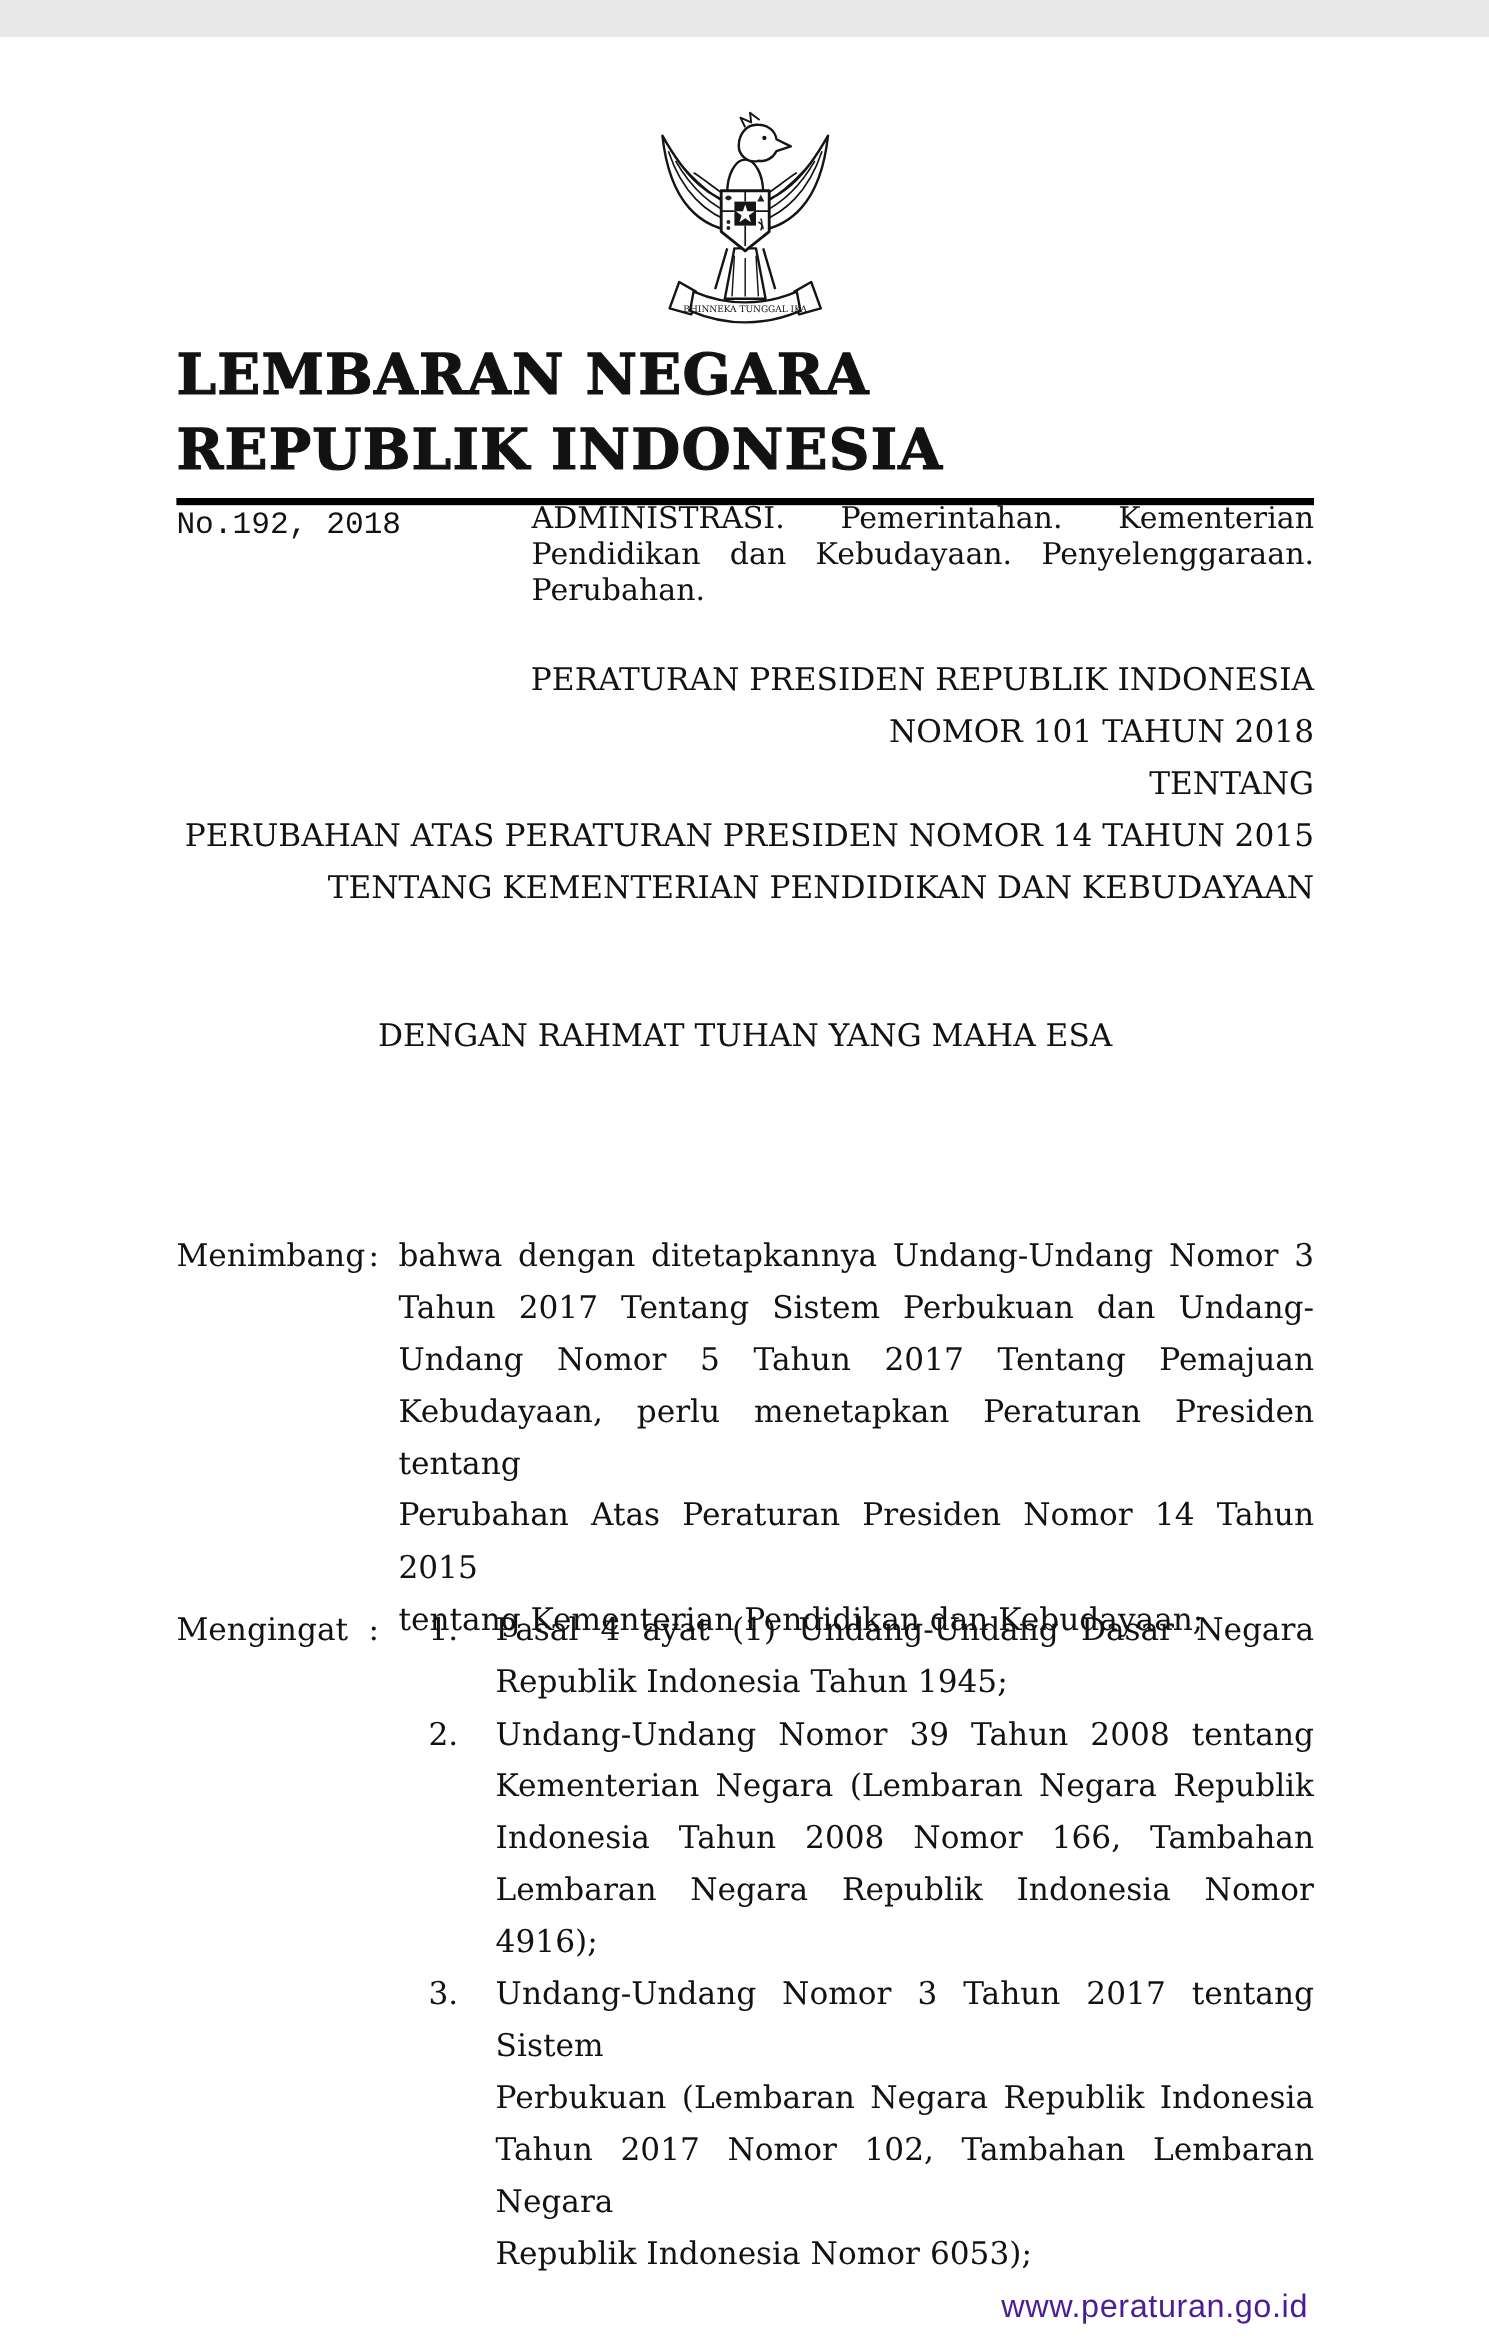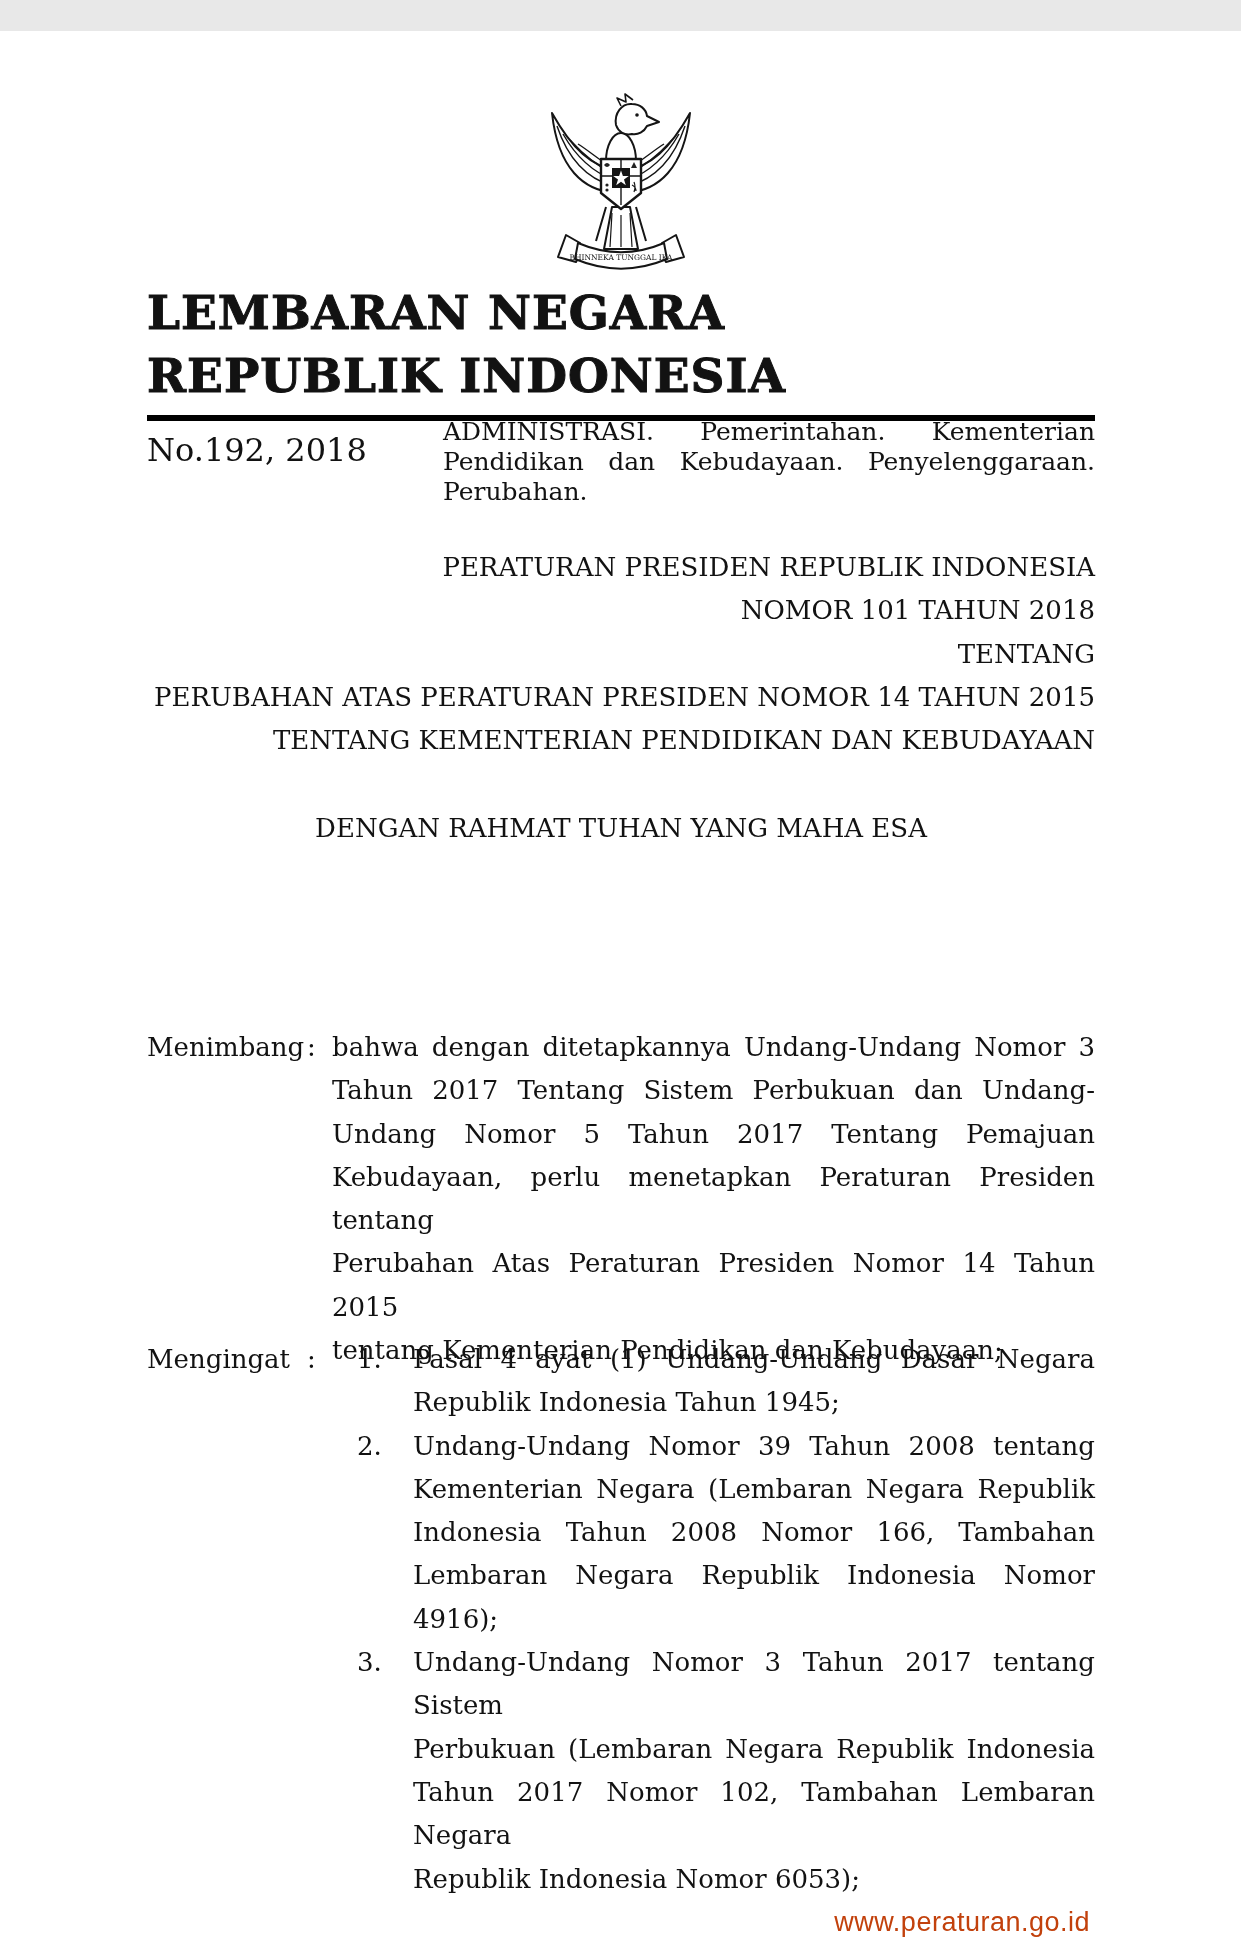--- a/index.html
+++ b/index.html
@@ -17,27 +17,27 @@
   .emblem svg{width:100%;height:100%;}
   
   .masthead-title{
     position:absolute;top:250px;left:147px;width:948px;
     font-weight:bold;font-size:47px;line-height:63px;
     letter-spacing:1px;-webkit-text-stroke:1px currentColor;
   }
   .rule{position:absolute;top:384px;left:147px;width:948px;height:6px;background:#000;}
   
   .header-row{position:absolute;top:386px;left:147px;width:948px;font-size:25px;line-height:30px;}
-  .header-num{position:absolute;left:0;top:18px;font-size:32px;white-space:nowrap;}
+  .header-num{position:absolute;left:0;top:5px;font-size:26px;white-space:nowrap;font-family:Liberation Mono, monospace;}
   .header-subject{margin-left:296px;width:652px;}
   
   .title-block{position:absolute;top:515px;left:147px;width:948px;text-align:right;
     font-size:26px;line-height:43.3px;}
   .centerline{position:absolute;left:147px;width:948px;text-align:center;font-size:26px;line-height:34px;}
-  .invocation{top:780px;}
+  .invocation{top:816px;}
   .authority{top:867px;}
   
   .legal-block{position:absolute;left:147px;width:948px;display:grid;
     grid-template-columns:160px 25px 1fr;font-size:26px;line-height:43.3px;}
   .considering{top:995px;}
   .recalling{top:1307px;}
   .block-label{grid-column:1;}
   .block-colon{grid-column:2;}
   .block-content{grid-column:3;}
   .legal-item{display:flex;}
@@ -165,15 +165,15 @@
           <div class="item-lines">
             <div class="jline">Undang-Undang Nomor 3 Tahun 2017 tentang Sistem</div>
             <div class="jline">Perbukuan (Lembaran Negara Republik Indonesia</div>
             <div class="jline">Tahun 2017 Nomor 102, Tambahan Lembaran Negara</div>
             <div class="jline jlast">Republik Indonesia Nomor 6053);</div>
           </div>
         </div>
       </div>
   </div>
 
-  <div class="footer" style="color: #c2410c;">www.peraturan.go.id</div>
+  <div class="footer" style="color: #4c1d95;">www.peraturan.go.id</div>
 
 </div>
 
 </body></html>

